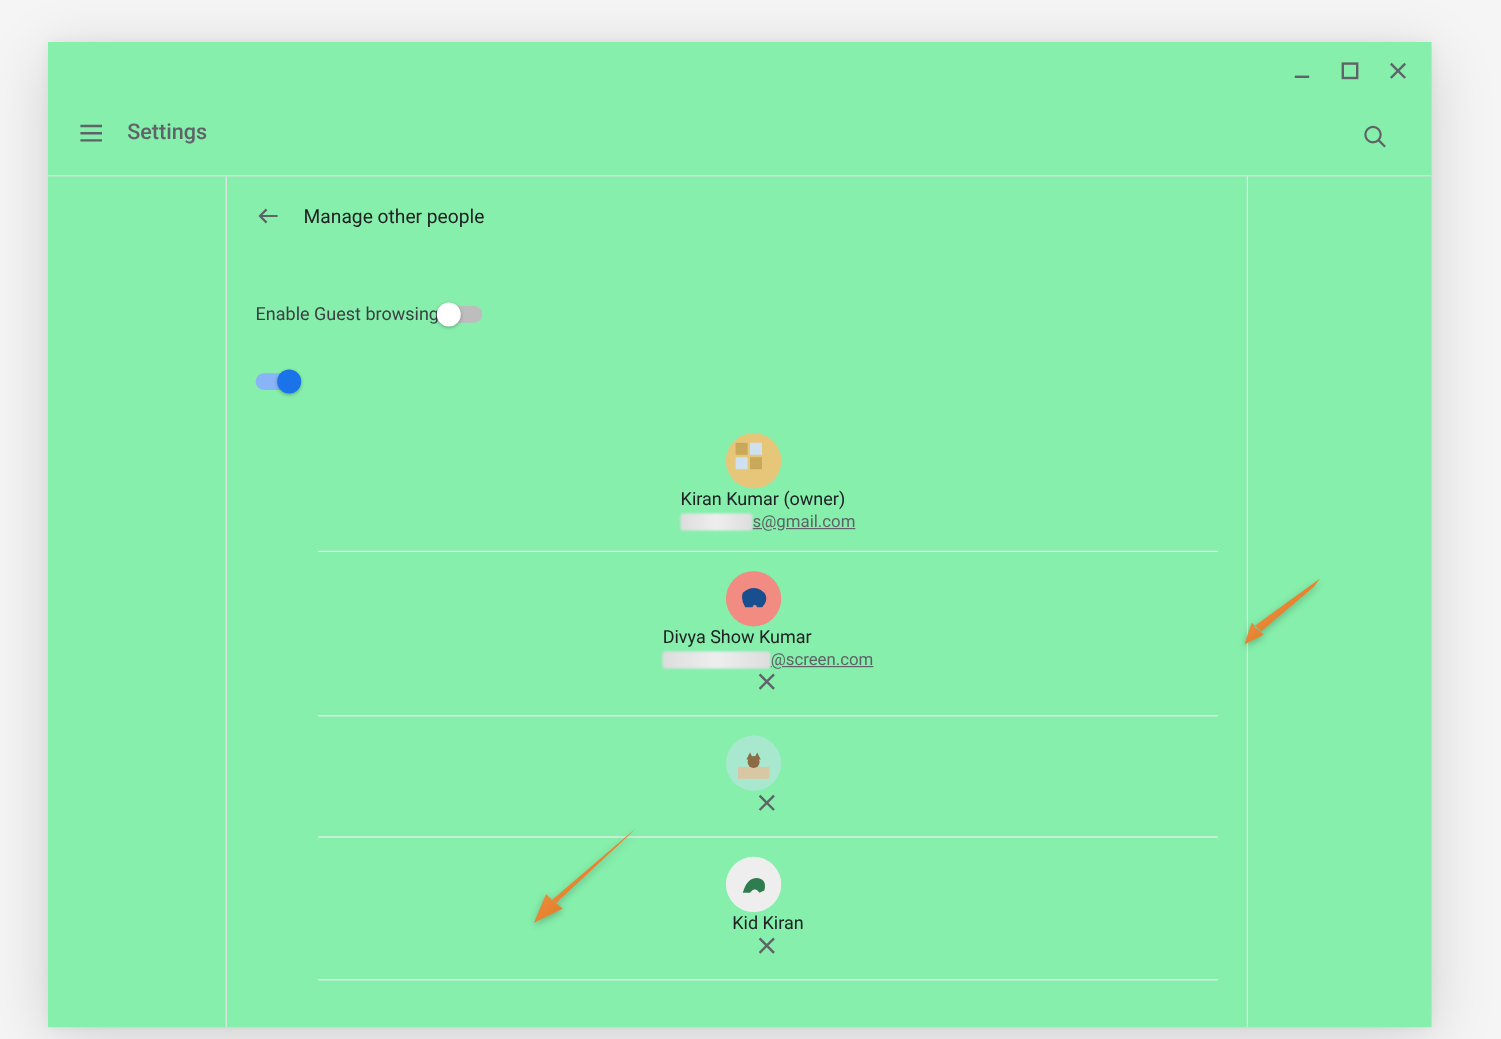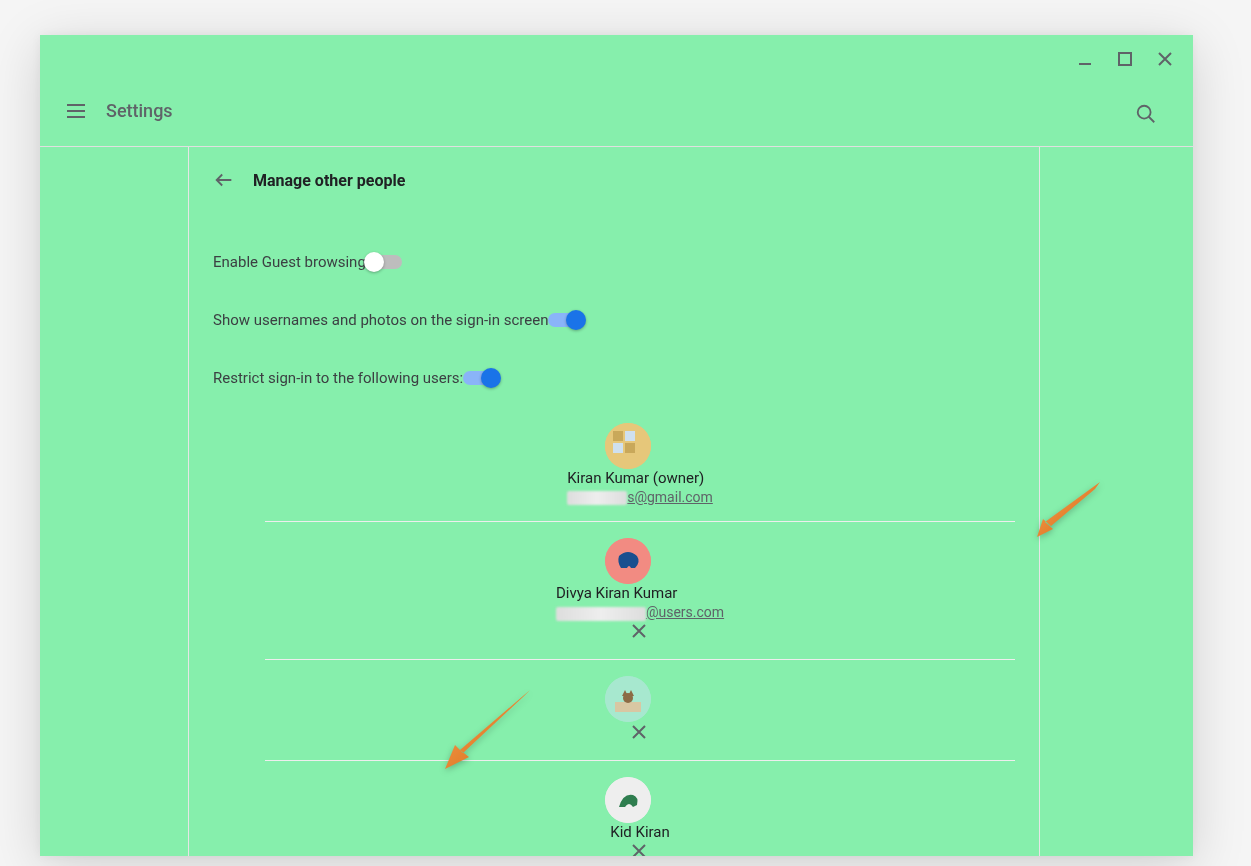--- a/index.html
+++ b/index.html
@@ -80,21 +80,20 @@
   }
   .back-arrow {
     width: 22px; height: 22px;
     color: #5f6368;
     cursor: pointer;
     margin-right: 18px;
   }
   .subheader-title {
     font-size: 16px;
     color: #202124;
-    font-weight: bold;
   }
   .setting-row {
     display: flex;
     align-items: center;
     padding: 20px 0;
     font-size: 15px;
     color: #3c4043;
   }
   .toggle {
     width: 36px; height: 14px;
@@ -216,32 +215,25 @@
       <div style="height:20px"></div>
 
       <div class="setting-row">
         <span>Enable Guest browsing</span>
         <div class="toggle off">
             <div class="knob"></div>
           </div>
       </div>
 
       <div class="setting-row">
-        <span>Show usernames and photos on the sign-in screen</span>
         <div class="toggle on">
             <div class="knob"></div>
           </div>
       </div>
 
-      <div class="setting-row">
-        <span>Restrict sign-in to the following users:</span>
-        <div class="toggle on">
-            <div class="knob"></div>
-          </div>
-      </div>
 
       <div class="user-list" id="user-list">
           <div class="user-row">
             <div class="avatar" style="background: rgb(230, 199, 122);">
               <svg width="46" height="46">
                 <rect width="46" height="46" fill="#e6c77a"></rect>
                 <rect x="8" y="8" width="10" height="10" fill="#c9a85a"></rect>
                 <rect x="20" y="8" width="10" height="10" fill="#cfe0ef"></rect>
                 <rect x="8" y="20" width="10" height="10" fill="#cfe0ef"></rect>
                 <rect x="20" y="20" width="10" height="10" fill="#c9a85a"></rect>
@@ -253,22 +245,22 @@
             </div>
           </div>
           <div class="user-row">
             <div class="avatar" style="background: rgb(242, 139, 130);">
               <svg width="46" height="46">
                 <circle cx="23" cy="23" r="23" fill="#f28b82"></circle>
                 <path d="M14 18 Q23 10 32 18 Q36 24 30 30 L26 30 Q24 26 22 30 L16 30 Q12 24 14 18 Z" fill="#1a4f8f"></path>
               </svg>
             </div>
             <div class="user-info">
-              <div class="user-name">Divya Kiran Kumar</div>
-              <div class="user-email"><span class="blurred" style="width: 90px;">&nbsp;</span><span>@users.com</span></div>
+              <div class="user-name">Divya Show Kumar</div>
+              <div class="user-email"><span class="blurred" style="width: 90px;">&nbsp;</span><span>@screen.com</span></div>
             </div>
             <div class="remove-btn"><svg width="20" height="20" viewBox="0 0 20 20">
                 <path d="M4 4 L16 16 M16 4 L4 16" stroke="#5f6368" stroke-width="2"></path>
               </svg></div>
           </div>
           <div class="user-row">
             <div class="avatar" style="background: rgb(167, 232, 207);">
               <svg width="46" height="46">
                 <circle cx="23" cy="23" r="23" fill="#a7e8cf"></circle>
                 <rect x="10" y="26" width="26" height="10" fill="#d8c7a3"></rect>

